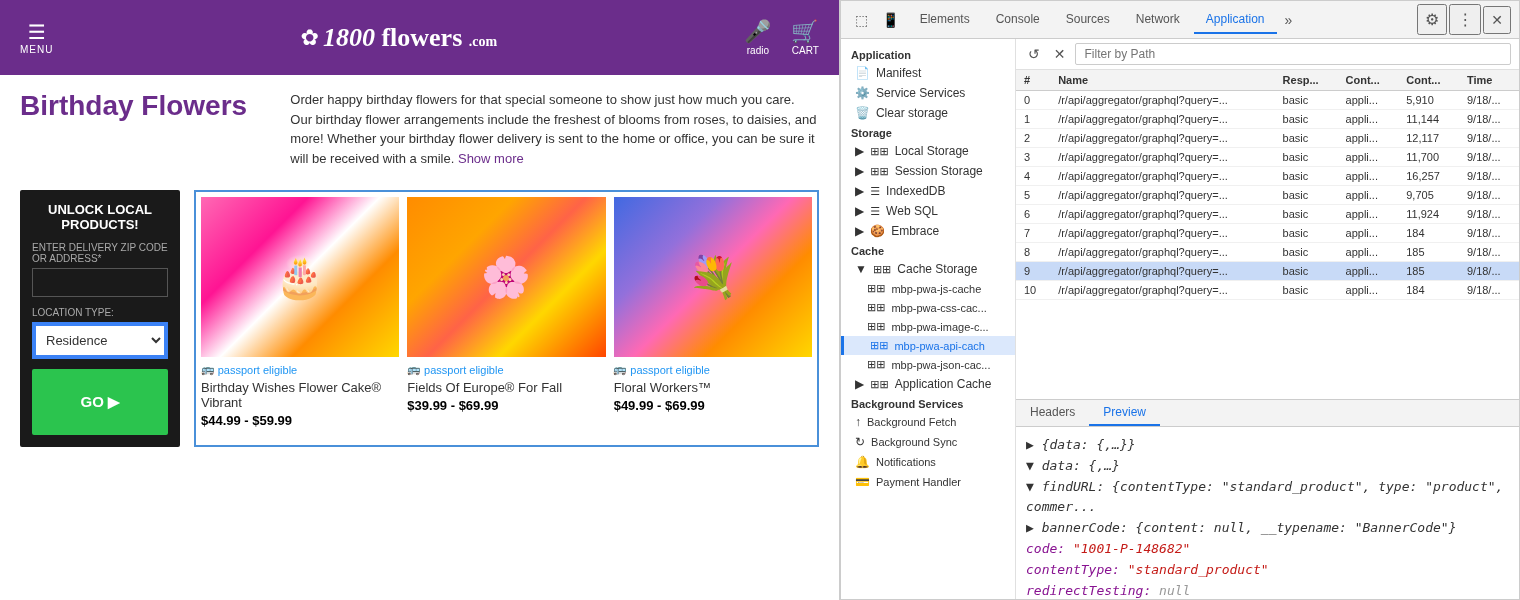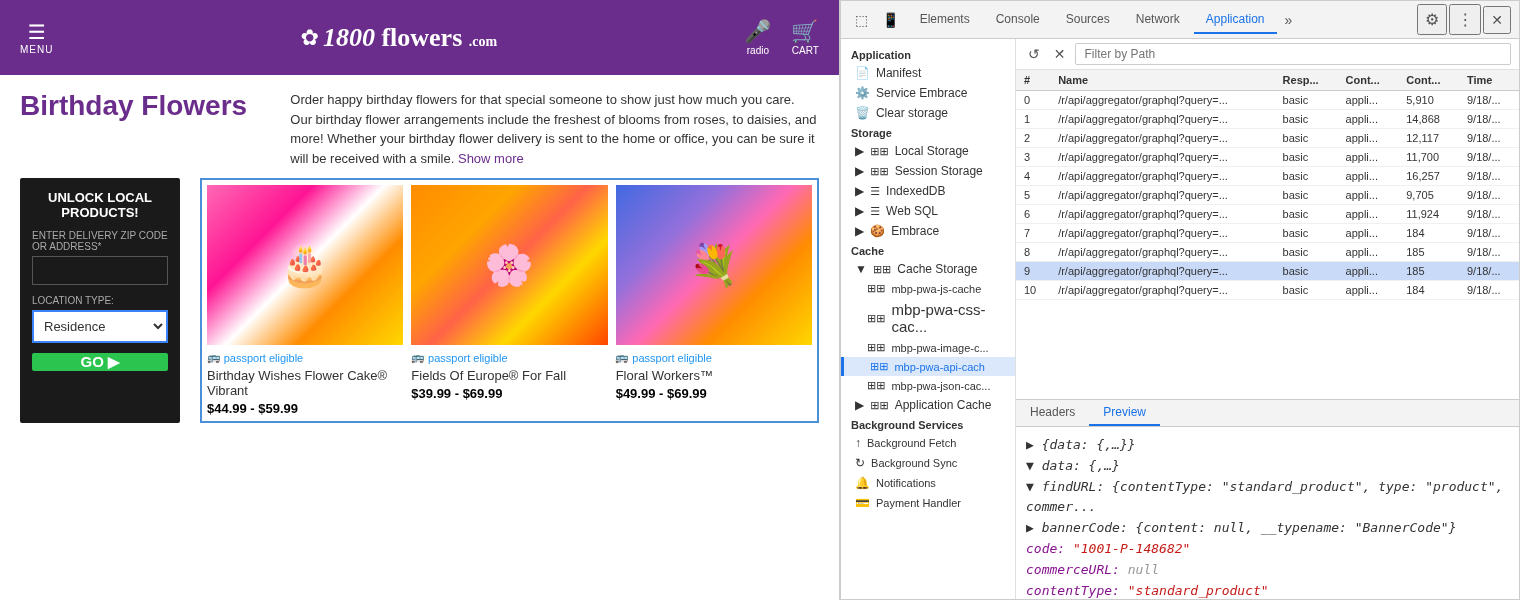--- a/index.html
+++ b/index.html
@@ -55,21 +55,21 @@
 
     
     .content-area {
       padding: 15px 20px 10px 20px;
       flex: 1;
       overflow: hidden;
     }
     .description-area {
       display: flex;
       gap: 6px;
-      margin-bottom: 10px;
+      margin-bottom: 22px;
     }
     .description-text {
       font-size: 13px;
       color: #333;
       line-height: 1.5;
       flex: 1;
     }
     .show-more { color: #6b2d8b; text-decoration: none; }
     .page-title {
       font-size: 28px;
@@ -94,21 +94,21 @@
       color: #6b2d8b;
       padding: 6px 14px;
       font-size: 13px;
       cursor: pointer;
       border-radius: 2px;
     }
 
     
     .products-row {
       display: flex;
-      gap: 20px;
+      gap: 14px;
     }
     .zip-box {
       background: #1a1a1a;
       color: #fff;
       width: 160px;
       min-width: 160px;
       padding: 12px;
       border-radius: 2px;
     }
     .zip-title {
@@ -125,30 +125,30 @@
       background: #1a1a1a;
       color: #fff;
       margin-bottom: 10px;
     }
     .location-label { font-size: 10px; color: #aaa; margin-bottom: 4px; }
     .location-select {
       width: 100%;
       padding: 6px;
       background: #fff;
       color: #333;
-      border: 2px solid #3b82f6;
+      border: 4px solid #3b82f6;
       margin-bottom: 10px;
       font-size: 13px;
     }
     .go-btn {
       width: 100%;
       background: #2bc44e;
       color: #fff;
       border: none;
-      padding: 0;
+      padding: 24px;
       font-size: 15px;
       font-weight: bold;
       cursor: pointer;
       border-radius: 2px;
     }
 
     .product-cards {
       display: flex;
       gap: 8px;
       border: 2px solid #4a90d9;
@@ -492,21 +492,21 @@
   <div class="devtools-main">
 
     <div class="dt-sidebar">
       <div class="dt-section-title">Application</div>
       <div class="dt-sidebar-item">
         <span>📄</span>
         <span>Manifest</span>
       </div>
       <div class="dt-sidebar-item">
         <span>⚙️</span>
-        <span>Service Embrace</span>
+        <span>Service Services</span>
       </div>
       <div class="dt-sidebar-item">
         <span>🗑️</span>
         <span>Clear storage</span>
       </div>
 
       <div class="dt-section-title">Storage</div>
       <div class="dt-sidebar-item">
         <span>▶</span>
         <span style="font-size:11px;">⊞⊞</span>
@@ -538,21 +538,21 @@
         <span>▼</span>
         <span style="font-size:11px;">⊞⊞</span>
         <span>Cache Storage</span>
       </div>
       <div class="dt-sidebar-item dt-sidebar-sub">
         <span style="font-size:11px;">⊞⊞</span>
         <span style="font-size:11px;">mbp-pwa-js-cache</span>
       </div>
       <div class="dt-sidebar-item dt-sidebar-sub">
         <span style="font-size:11px;">⊞⊞</span>
-        <span style="font-size:15px;">mbp-pwa-css-cac...</span>
+        <span style="font-size:11px;">mbp-pwa-css-cac...</span>
       </div>
       <div class="dt-sidebar-item dt-sidebar-sub">
         <span style="font-size:11px;">⊞⊞</span>
         <span style="font-size:11px;">mbp-pwa-image-c...</span>
       </div>
       <div class="dt-sidebar-item dt-sidebar-sub active" style="background:#dbe8fc;border-left:3px solid #1a73e8;">
         <span style="font-size:11px;">⊞⊞</span>
         <span style="font-size:11px;">mbp-pwa-api-cach</span>
       </div>
       <div class="dt-sidebar-item dt-sidebar-sub">
@@ -611,21 +611,21 @@
     <td>basic</td>
     <td>appli...</td>
     <td>5,910</td>
     <td>9/18/...</td>
   </tr>
               <tr>
     <td class="row-num">1</td>
     <td style="max-width:200px;overflow:hidden;text-overflow:ellipsis;">/r/api/aggregator/graphql?query=...</td>
     <td>basic</td>
     <td>appli...</td>
-    <td>14,868</td>
+    <td>11,144</td>
     <td>9/18/...</td>
   </tr>
               <tr>
     <td class="row-num">2</td>
     <td style="max-width:200px;overflow:hidden;text-overflow:ellipsis;">/r/api/aggregator/graphql?query=...</td>
     <td>basic</td>
     <td>appli...</td>
     <td>12,117</td>
     <td>9/18/...</td>
   </tr>
@@ -701,21 +701,20 @@
         <div class="dt-preview-tabs">
           <div class="dt-preview-tab">Headers</div>
           <div class="dt-preview-tab active">Preview</div>
         </div>
         <div class="dt-preview-content" id="preview-content">
         <div style="color: rgb(51, 51, 51);">▶ {data: {,…}}</div>
             <div style="color: rgb(51, 51, 51);">  ▼ data: {,…}</div>
             <div style="color: rgb(51, 51, 51);">    ▼ findURL: {contentType: "standard_product", type: "product", commer...</div>
             <div style="color: rgb(51, 51, 51);">      ▶ bannerCode: {content: null, __typename: "BannerCode"}</div>
             <div><span style="color: rgb(136, 19, 145);">        code: </span><span style="color: rgb(196, 26, 22);">"1001-P-148682"</span></div>
-            <div><span style="color: rgb(136, 19, 145);">        commerceURL: </span><span style="color: rgb(153, 153, 153);">null</span></div>
             <div><span style="color: rgb(136, 19, 145);">        contentType: </span><span style="color: rgb(196, 26, 22);">"standard_product"</span></div>
             <div><span style="color: rgb(136, 19, 145);">        redirectTesting: </span><span style="color: rgb(153, 153, 153);">null</span></div>
             <div><span style="color: rgb(136, 19, 145);">        type: </span><span style="color: rgb(196, 26, 22);">"product"</span></div>
             <div><span style="color: rgb(136, 19, 145);">        uid: </span><span style="color: rgb(196, 26, 22);">"bltf36f711e60e87069"</span></div>
           </div>
       </div>
     </div>
   </div>
 </div>
 

